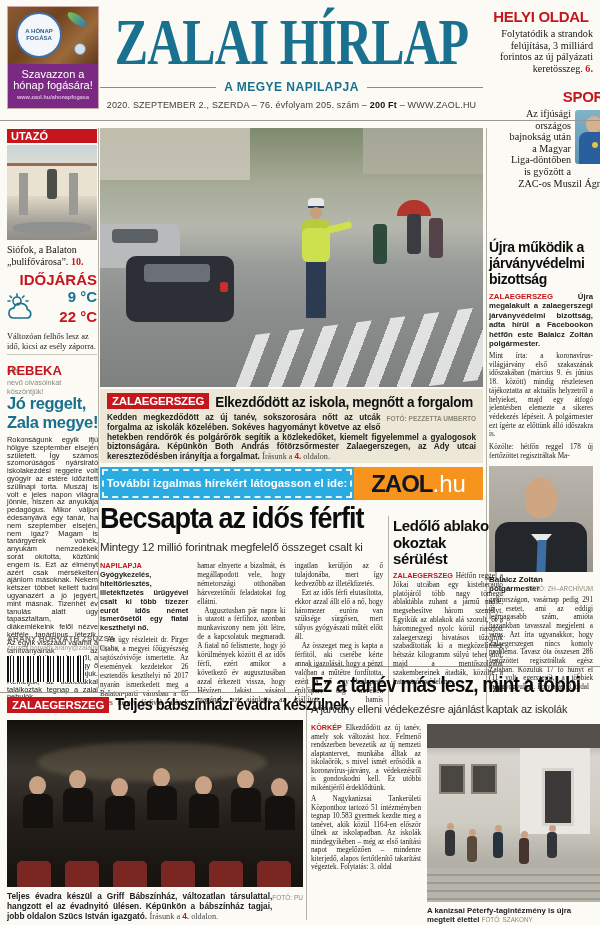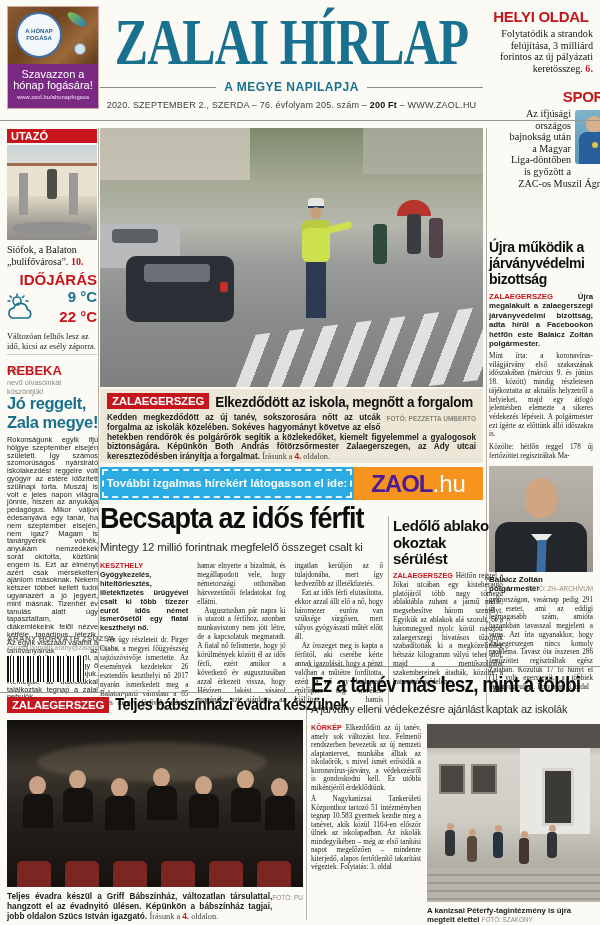--- a/index.html
+++ b/index.html
@@ -101,21 +101,21 @@
   .cap-text{margin-top:4px;font-size:8.2px;line-height:9.8px;font-weight:bold;color:#222;text-align:justify;}
   .cap-text .readmore{font-family:"Liberation Serif",serif;font-weight:normal;color:#444;}
   .cap-text .pg{color:#c5161d;font-weight:bold;}
   .cap-credit{font-size:6.5px;color:#8b8778;float:right;margin-left:6px;margin-top:1px;}
 
   
   .banner-blue{left:100px;top:467px;width:254px;height:33px;background:#2aace2;box-sizing:border-box;display:flex;align-items:center;justify-content:center;}
   .banner-blue .inner{border:2px dashed rgba(255,255,255,.9);width:246px;height:25px;display:flex;align-items:center;justify-content:center;
     color:#fff;font-weight:bold;font-size:11.5px;line-height:12.5px;text-align:center;}
   .banner-orange{left:354px;top:467px;width:129px;height:33px;background:#f7941e;display:flex;align-items:center;justify-content:center;}
-  .logo-main{color:#4c1d95;font-weight:bold;font-size:24px;letter-spacing:-1px;}
+  .logo-main{color:#0f172a;font-weight:bold;font-size:24px;letter-spacing:-1px;}
   .logo-tld{color:#fff;font-size:24px;}
 
   
   .fraud-headline{left:100px;top:502px;width:283px;font-size:27px;font-weight:bold;color:#0d0d0d;letter-spacing:-1px;
     transform:scaleY(1.1);transform-origin:left top;white-space:nowrap;}
   .fraud-subhead{left:100px;top:541px;width:283px;font-size:11.5px;color:#2b2b2b;letter-spacing:-.2px;}
   .fraud-body{left:100px;top:562px;width:283px;height:150px;column-count:3;column-gap:9px;overflow:hidden;
     font-family:"Liberation Serif",serif;font-size:7.2px;line-height:8.9px;color:#191919;text-align:justify;hyphens:auto;}
   .fraud-body p{margin:0 0 0 0;text-indent:7px;}
   .fraud-body p.first{text-indent:0;margin-bottom:3px;font-family:"Liberation Sans",sans-serif;font-weight:bold;font-size:7.4px;}
@@ -299,21 +299,21 @@
     <div class="inner">További izgalmas hírekért látogasson el ide:</div>
   </div>
   <div class="abs banner-orange">
     <span class="logo-main">ZAOL</span>
       <span class="logo-tld">.hu</span>
   </div>
 
   <div class="abs fraud-headline">Becsapta az idős férfit</div>
   <div class="abs fraud-subhead">Mintegy 12 millió forintnak megfelelő összeget csalt ki</div>
   <div class="abs fraud-body">
-    <p class="first"><span class="dateline">KESZTHELY</span> <span>Gyógykezelés, hiteltörlesztés, illetékfizetés ürügyével csalt ki több tízezer eurót idős német ismerősétől egy fiatal keszthelyi nő.</span></p>
+    <p class="first"><span class="dateline">NAPILAPJA</span> <span>Gyógykezelés, hiteltörlesztés, illetékfizetés ürügyével csalt ki több tízezer eurót idős német ismerősétől egy fiatal keszthelyi nő.</span></p>
     <p>Az ügy részleteit dr. Pirger Csaba, a megyei főügyészség sajtószóvivője ismertette. Az események kezdetekor 26 esztendős keszthelyi nő 2017 nyarán ismerkedett meg a Balaton-parti városban a 85 éves német férfival, akinek hamar elnyerte a bizalmát, és megállapodott vele, hogy németországi otthonában házvezetőnői feladatokat fog ellátni.</p>
     <p>Augusztusban pár napra ki is utazott a férfihoz, azonban munkaviszony nem jött létre, de a kapcsolatuk megmaradt. A fiatal nő felismerte, hogy jó körülmények között él az idős férfi, ezért amikor a következő év augusztusában azzal érkezett vissza, hogy Hévízen lakást vásárol magának, azt ajánlotta, az ingatlan kerüljön az ő tulajdonába, mert így kedvezőbb az illetékfizetés.</p>
     <p>Ezt az idős férfi elutasította, ekkor azzal állt elő a nő, hogy háromezer euróra van szüksége sürgősen, mert súlyos gyógyászati műtét előtt áll.</p>
     <p><span>Az összeget meg is kapta a férfitól, aki cserébe kérte annak igazolását, hogy a pénzt valóban a műtétre fordította, ezért a nő egy budapesti építőipari cég nevében kiállított hamis készpénzfizetési számlát küldött neki, amin a szolgáltatásként az operáció és a 3000 eurós összeg szerepelt. </span></p>
   </div>
 
   <div class="abs vline" style="left:388px;top:516px;height:190px;"></div>
 
   <div class="abs win-headline">Ledőlő ablakok okoztak sérülést</div>
   <div class="abs win-body">

